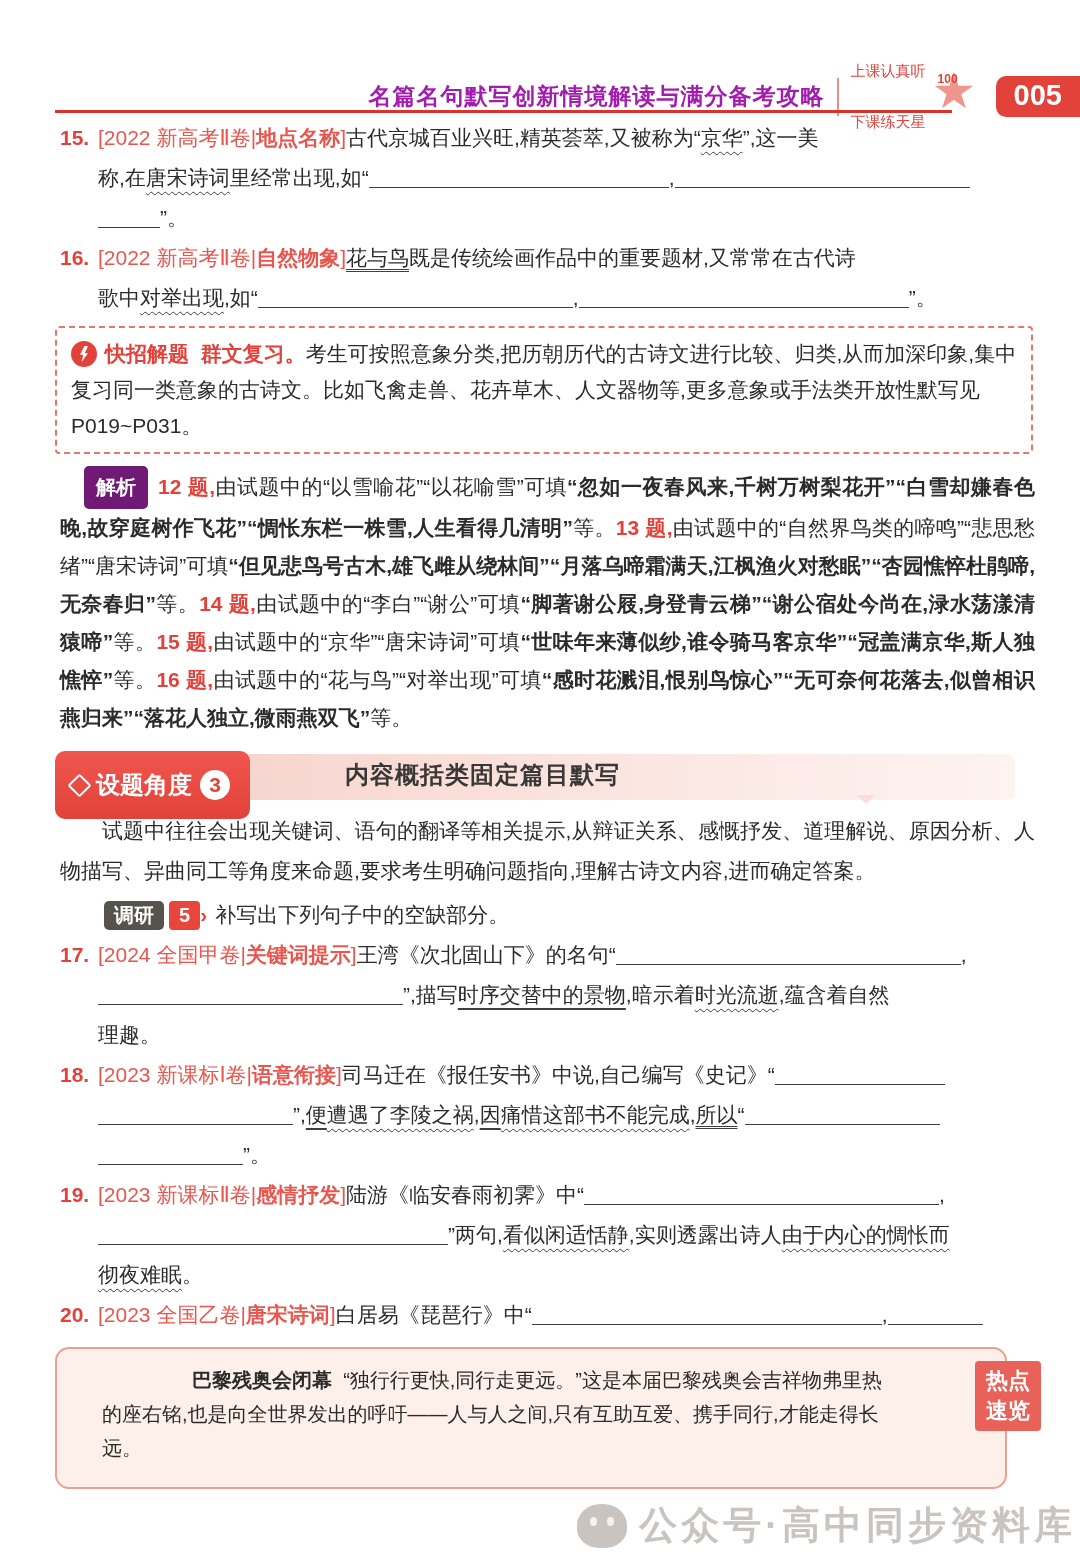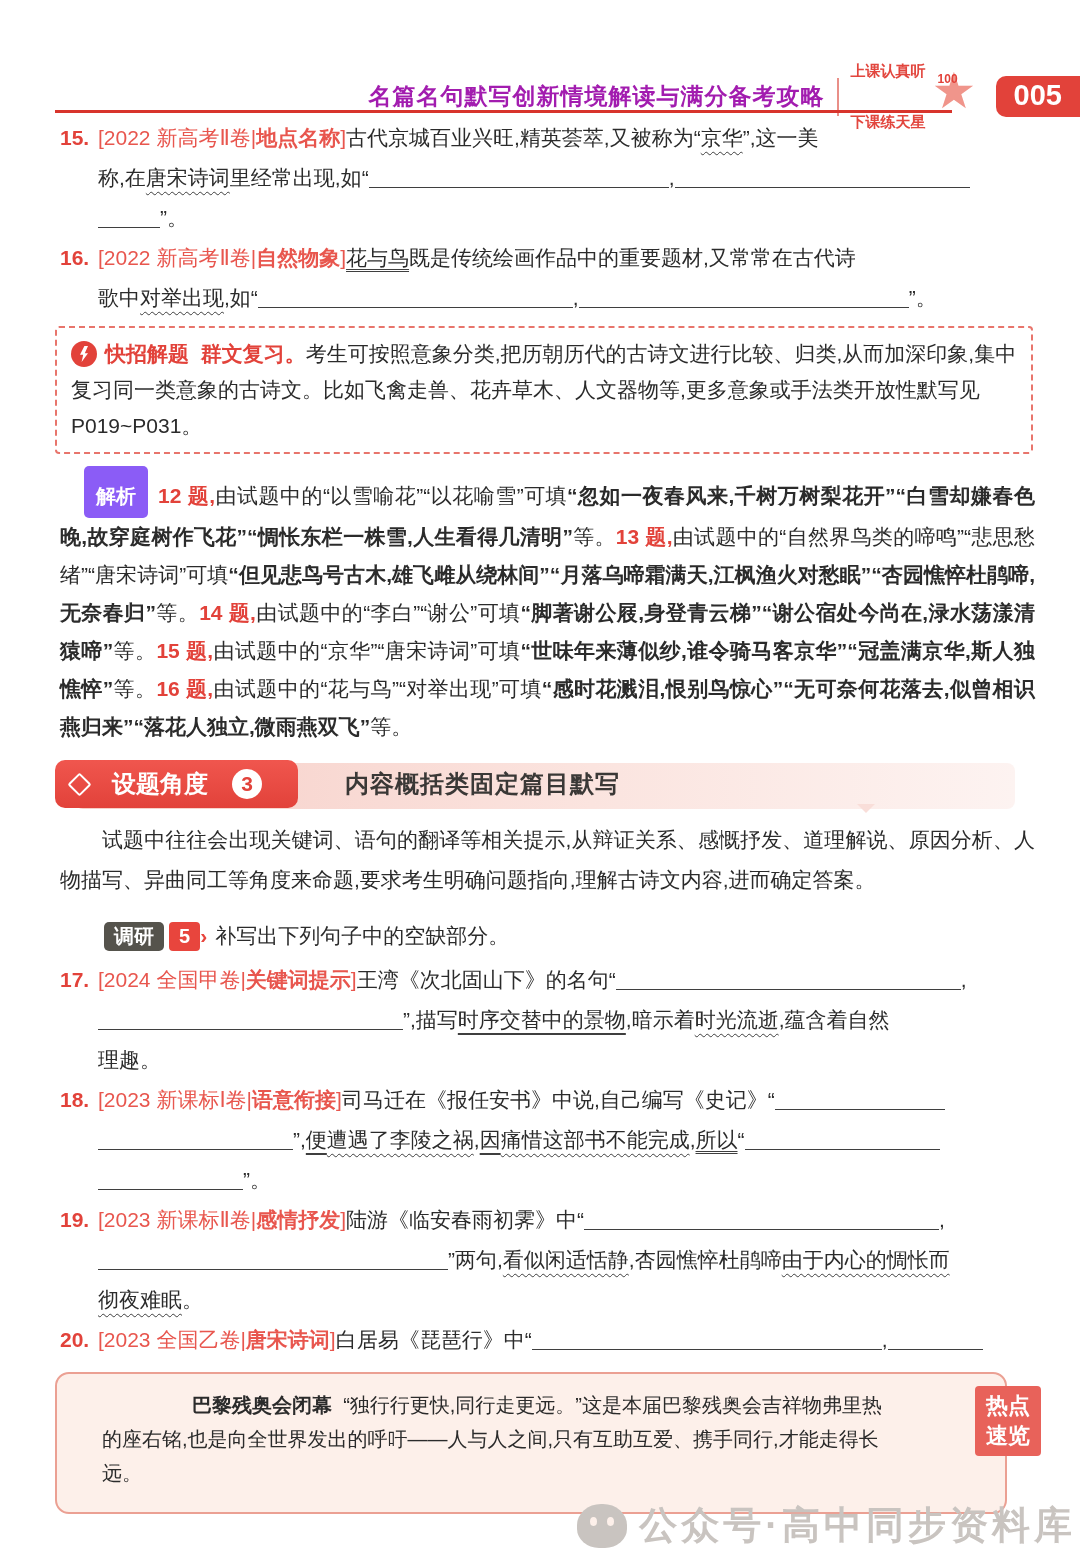--- a/index.html
+++ b/index.html
@@ -3,21 +3,21 @@
 <meta charset="utf-8">
 <style>
   html,body{margin:0;padding:0;}
   .page{position:relative;width:1080px;height:1567px;background:#ffffff;overflow:hidden;
         font-family:"Liberation Sans","DejaVu Sans",sans-serif;color:#2b2b2b;font-size:21px;}
   
   .header{position:relative;height:118px;}
   .h-row{position:absolute;left:0;right:0;top:62px;display:flex;align-items:center;justify-content:flex-end;}
   .h-title{color:#a21caf;font-weight:700;font-size:23px;letter-spacing:1px;}
   .h-div{width:2px;height:38px;background:#e98f88;margin:0 12px;}
-  .h-slogan{display:flex;flex-direction:column;color:#e2463e;font-weight:700;font-size:15px;line-height:18px;gap:33px;}
+  .h-slogan{display:flex;flex-direction:column;color:#e2463e;font-weight:400;font-size:15px;line-height:18px;gap:33px;}
   .mascot{position:relative;display:inline-block;width:62px;height:54px;margin:0 4px;}
   .mascot .star{position:absolute;left:2px;top:-8px;font-size:50px;color:#f0958b;}
   .mascot i{position:absolute;left:8px;top:2px;font-style:normal;font-size:12px;font-weight:700;color:#e2423a;}
   .h-page{background:#e2423a;color:#fff;font-weight:700;font-size:29px;padding:3px 18px 5px 18px;border-radius:10px 0 0 10px;}
   .h-line{position:absolute;left:55px;right:128px;top:110px;height:3px;background:#d8342c;}
   
   .content{padding:0 45px 0 60px;}
   .line{line-height:40px;}
   .blank{display:inline-block;border-bottom:1.5px solid #3f3f3f;height:20px;vertical-align:-3px;}
   .wavy{text-decoration:underline wavy #3f3f3f 1px;text-underline-offset:6px;}
@@ -29,38 +29,38 @@
   .qcat{color:#e8564e;font-weight:700;}
   .cont-line{margin-top:14px;}
   
   .tipbox{margin:8px 0 0 -5px;border:2px dashed #e8756c;border-radius:4px;padding:8px 14px;line-height:36px;width:946px;}
   .tip-icon{display:inline-block;width:26px;height:26px;border-radius:50%;background:#e2423a;vertical-align:-6px;margin-right:8px;position:relative;}
   .tip-icon::before{content:"";position:absolute;left:9px;top:5px;width:8px;height:16px;background:#fff;
                     clip-path:polygon(55% 0,100% 0,60% 45%,100% 45%,20% 100%,40% 55%,0 55%);}
   .tip-title{color:#e2423a;font-weight:700;}
   
   .analysis{margin-top:12px;line-height:38px;text-align:justify;text-indent:24px;}
-  .jiexi-badge{display:inline-block;background:#8b5cf6;color:#fff;font-weight:700;padding:11px 12px 3px;border-radius:5px;font-size:20px;text-indent:0;margin-right:10px;}
+  .jiexi-badge{display:inline-block;background:#701a75;color:#fff;font-weight:700;padding:2px 12px 3px;border-radius:5px;font-size:20px;text-indent:0;margin-right:10px;}
   .rnum{color:#e2423a;font-weight:700;}
   .bold{font-weight:700;}
   
   .angle{position:relative;margin:14px 0 0 -5px;height:52px;width:960px;}
   .angle-strip{position:absolute;left:20px;right:0;top:3px;height:46px;border-radius:8px;
                background:linear-gradient(90deg,#f6cec7,#fbe4df 55%,#fdf3f1);}
   .angle-strip::after{content:"";position:absolute;right:140px;bottom:-13px;border:9px solid transparent;border-top-color:#f9ded9;}
-  .angle-badge{position:absolute;left:0;top:0;height:48px;display:flex;align-items:center;gap:24px;
-               background:linear-gradient(#f0564e,#e2423a);color:#fff;padding:0 36px 0 16px;border-radius:10px;}
+  .angle-badge{position:absolute;left:0;top:0;height:68px;display:flex;align-items:center;gap:8px;
+               background:linear-gradient(#f0564e,#e2423a);color:#fff;padding:0 20px 0 16px;border-radius:10px;}
   .angle-diamond{width:13px;height:13px;border:2px solid #fff;transform:rotate(45deg);border-radius:2px;}
   .angle-label{font-weight:700;font-size:24px;}
   .angle-num{width:30px;height:30px;border-radius:50%;background:#fff;color:#e2423a;font-weight:700;font-size:21px;
              display:flex;align-items:center;justify-content:center;}
   .angle-title{position:absolute;left:290px;top:8px;font-weight:700;font-size:24px;color:#3a3836;letter-spacing:1px;}
   .intro{margin-top:8px;line-height:40px;text-indent:42px;text-align:justify;}
   
-  .survey{margin-top:12px;line-height:48px;padding-left:44px;}
+  .survey{margin-top:4px;line-height:40px;padding-left:44px;}
   .survey-dark{background:#55534c;color:#fff;font-weight:700;padding:3px 10px 4px;border-radius:5px;font-size:20px;}
   .survey-num{background:#e8453d;color:#fff;font-weight:700;padding:3px 10px 4px;border-radius:4px;margin-left:5px;font-size:20px;}
   .survey-arrow{color:#e8453d;font-weight:700;margin-right:8px;}
   
   .hotbox{position:relative;margin:12px 0 0 -5px;width:952px;border:2px solid #eba093;background:#fdf0ea;
           border-radius:14px;padding:14px 110px 22px 45px;line-height:34px;font-size:20px;box-sizing:border-box;}
   .hot-title{font-weight:700;}
   .hot-indent{display:inline-block;width:90px;}
   .hot-tag{position:absolute;right:-36px;top:12px;background:#e8625a;color:#fff;font-weight:700;width:66px;
            text-align:center;border-radius:4px;padding:5px 0;font-size:22px;line-height:30px;}
@@ -138,21 +138,21 @@
     </div>
 
     <div class="q">
       <span class="qnum">18.</span><span class="qtag">[2023 新课标Ⅰ卷|</span><span class="qcat">语意衔接</span><span class="qtag">]</span><span>司马迁在《报任安书》中说,自己编写《史记》“</span><span class="blank" style="width:170px"></span><br>
       <span class="blank" style="width:195px"></span><span>”,</span><span class="usolid">便</span><span class="wavy">遭遇了李陵之祸</span><span>,</span><span class="usolid">因</span><span class="wavy">痛惜这部书不能完成</span><span>,</span><span class="udbl">所以</span><span>“</span><span class="blank" style="width:195px"></span><br>
       <span class="blank" style="width:145px"></span><span>”。</span>
     </div>
 
     <div class="q">
       <span class="qnum">19.</span><span class="qtag">[2023 新课标Ⅱ卷|</span><span class="qcat">感情抒发</span><span class="qtag">]</span><span>陆游《临安春雨初霁》中“</span><span class="blank" style="width:355px"></span><span>,</span><br>
-      <span class="blank" style="width:350px"></span><span>”两句,</span><span class="wavy">看似闲适恬静</span><span>,杏园憔悴杜鹃啼</span><span class="wavy">由于内心的惆怅而</span><br>
+      <span class="blank" style="width:350px"></span><span>”两句,</span><span class="wavy">看似闲适恬静</span><span>,实则透露出诗人</span><span class="wavy">由于内心的惆怅而</span><br>
       <span class="wavy">彻夜难眠</span><span>。</span>
     </div>
 
     <div class="q">
       <span class="qnum">20.</span><span class="qtag">[2023 全国乙卷|</span><span class="qcat">唐宋诗词</span><span class="qtag">]</span><span>白居易《琵琶行》中“</span><span class="blank" style="width:350px"></span><span>,</span><span class="blank" style="width:95px"></span>
     </div>
 
     <div class="hotbox">
       <span class="hot-indent"></span><span class="hot-title">巴黎残奥会闭幕</span>&nbsp;&nbsp;<span>“独行行更快,同行走更远。”这是本届巴黎残奥会吉祥物弗里热的座右铭,也是向全世界发出的呼吁——人与人之间,只有互助互爱、携手同行,才能走得长远。</span>
       <div class="hot-tag">

